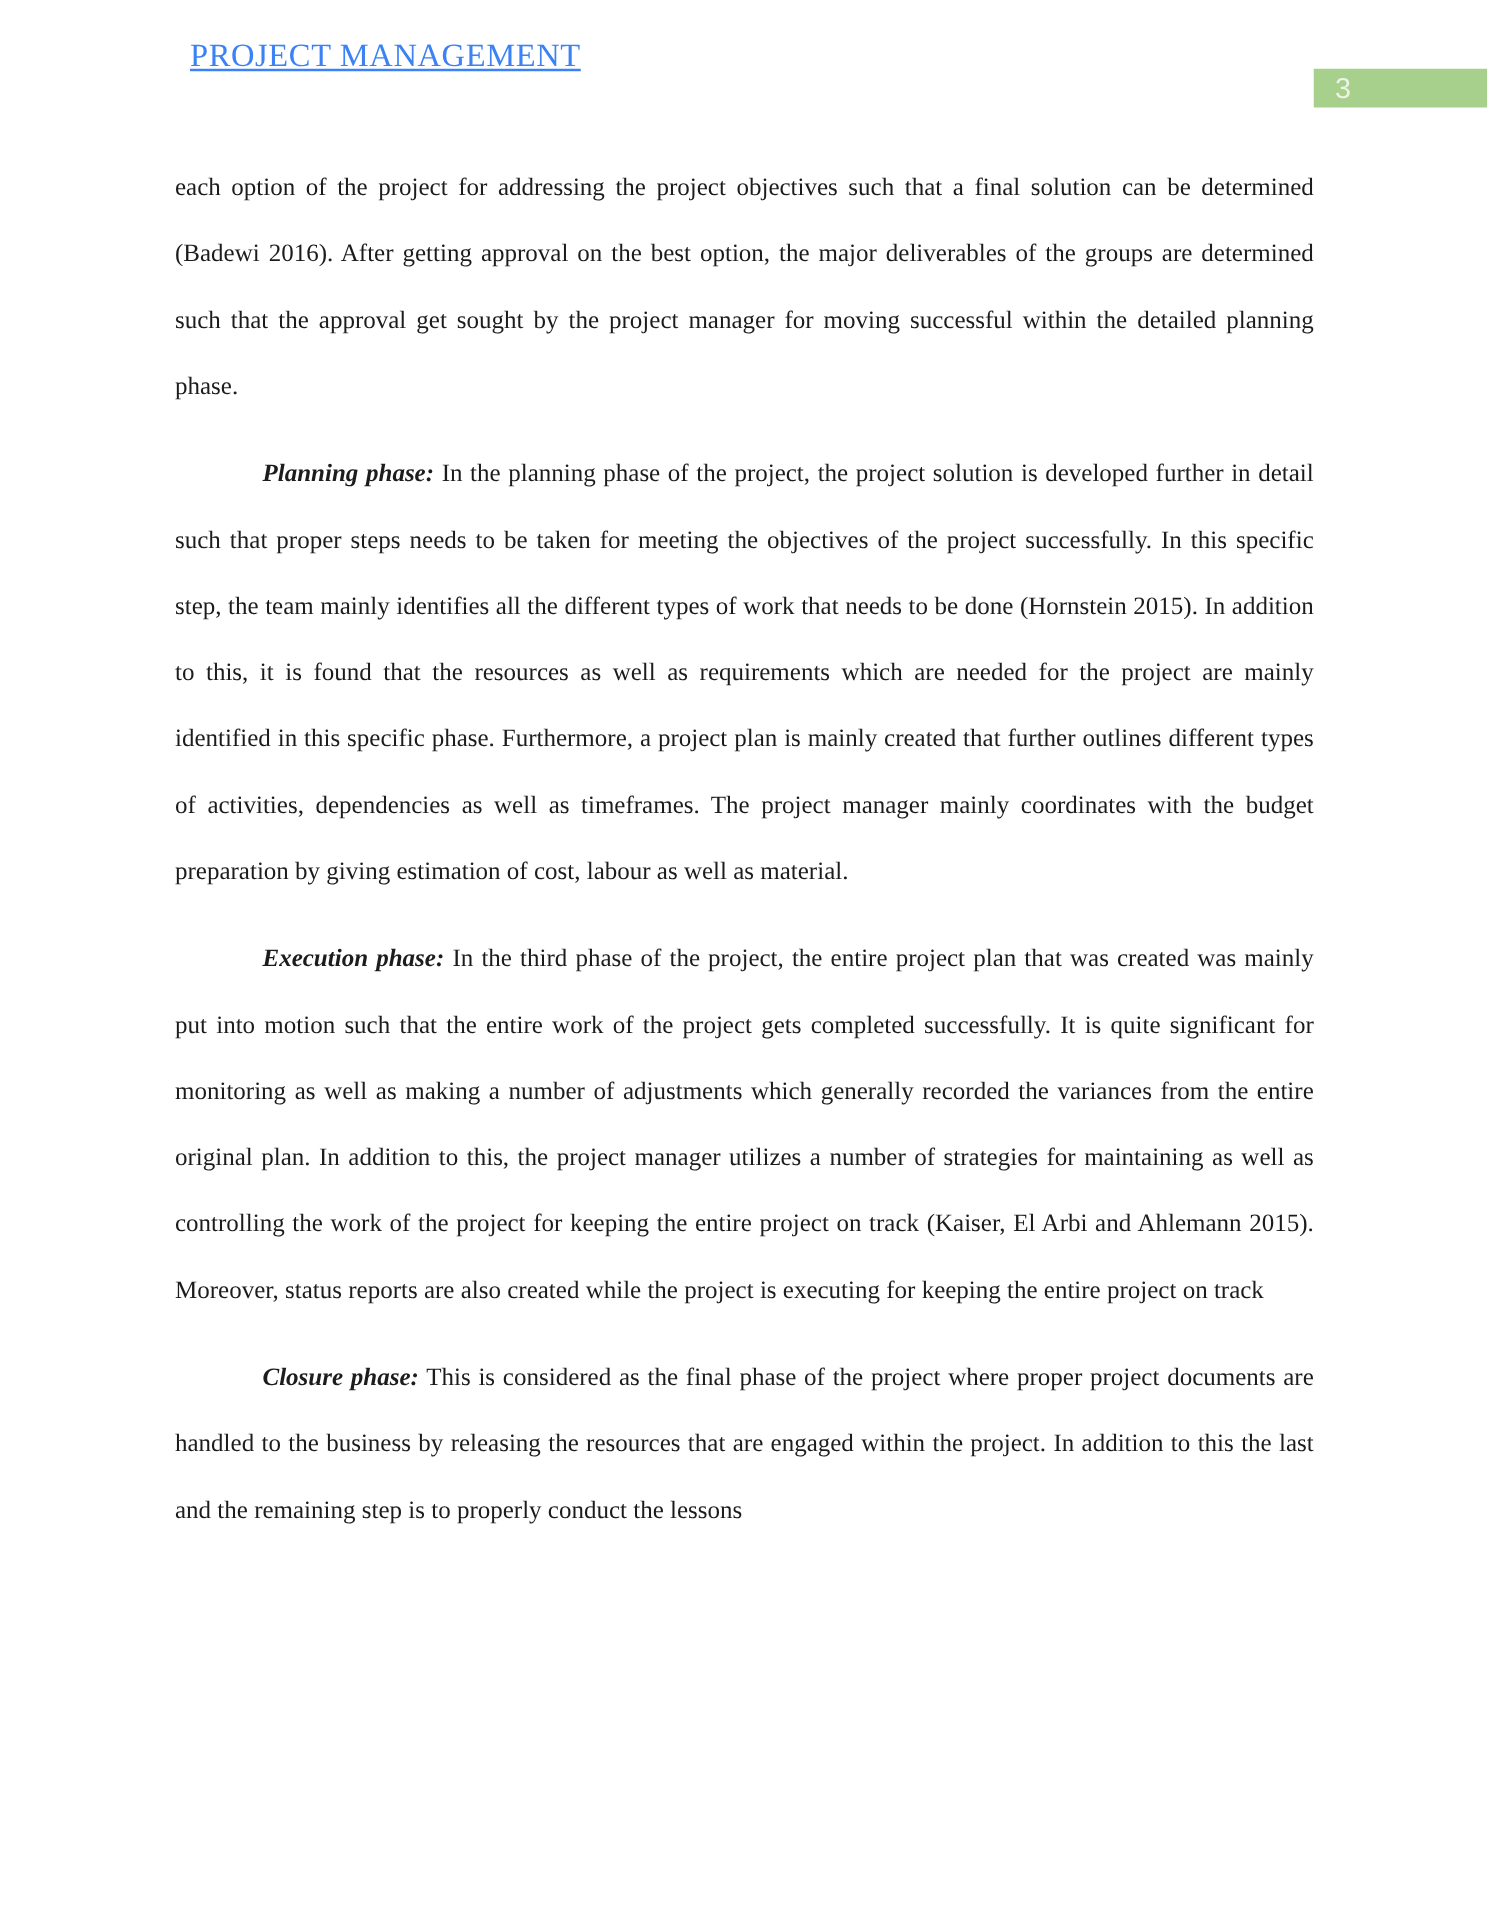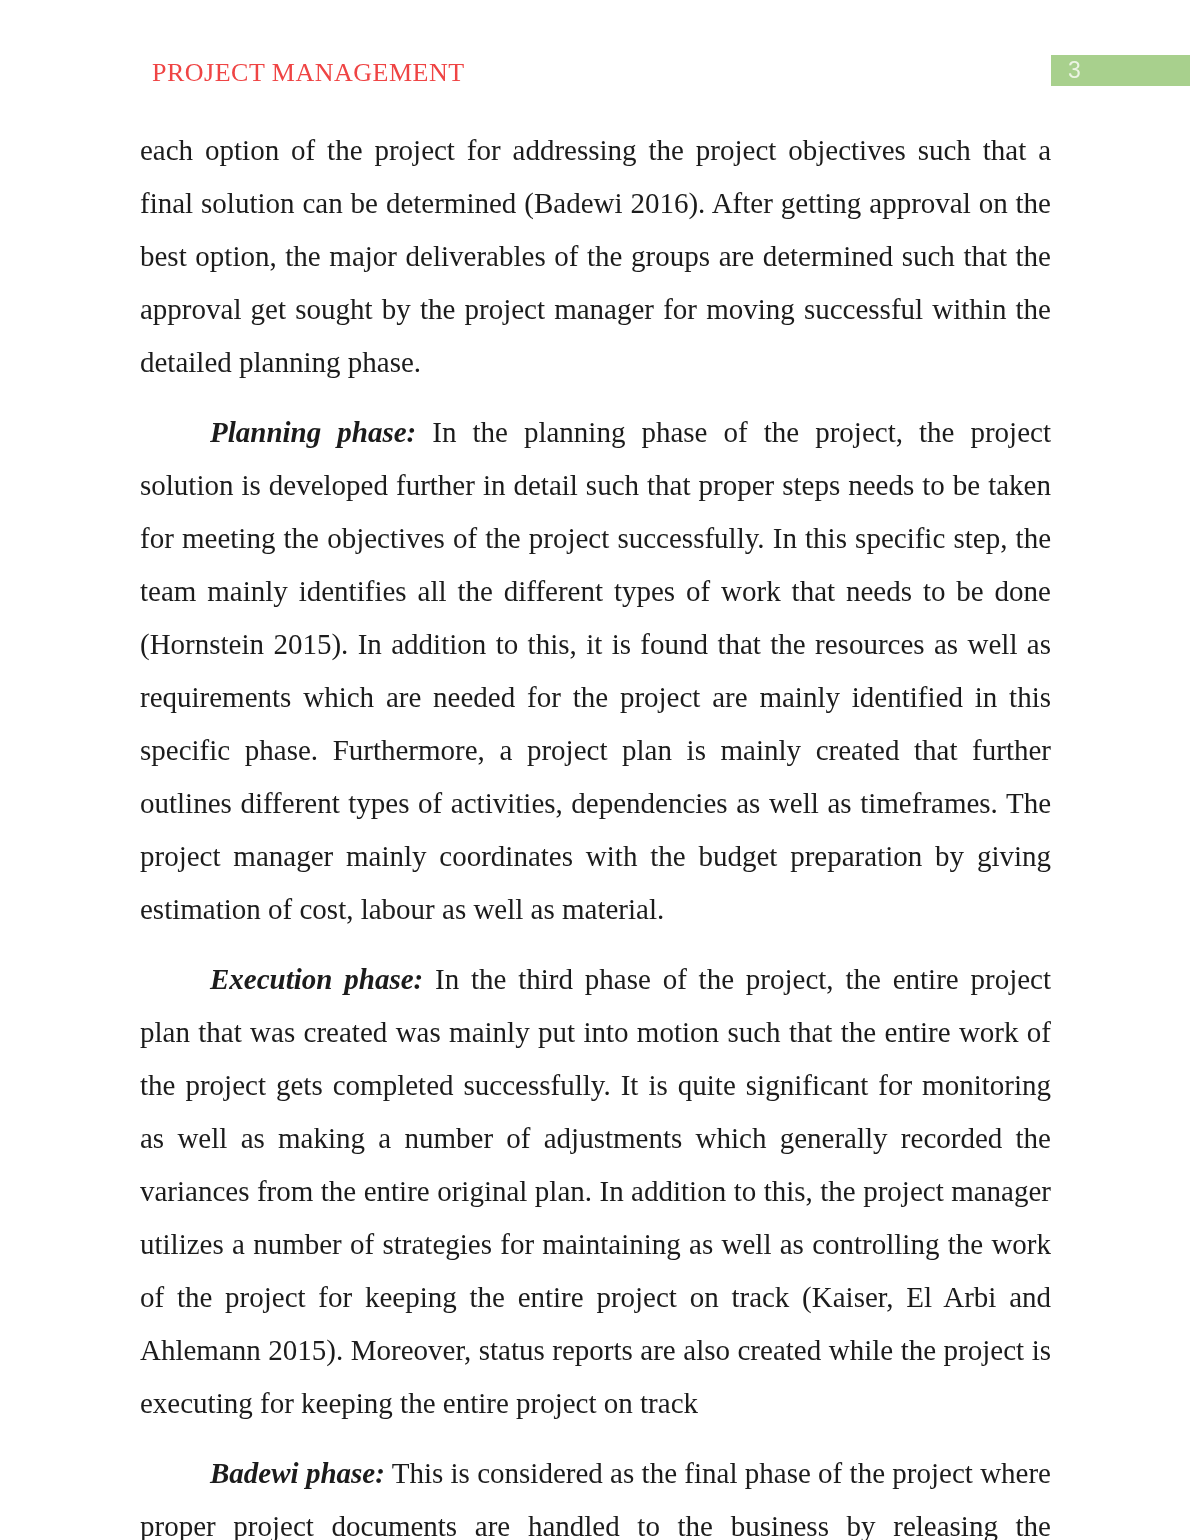--- a/index.html
+++ b/index.html
@@ -12,25 +12,26 @@
     width: 1190px;
     height: 1540px;
     background: #ffffff;
     overflow: hidden;
     font-family: "Liberation Serif", "DejaVu Serif", serif;
     color: #1c1c1c;
   }
   .running-head {
     position: absolute;
     left: 152px;
-    top: 58px;
+    top: 30px;
     font-size: 26px;
     letter-spacing: 0.5px;
-    color: #ef4444;
+    color: #3b82f6;
     white-space: nowrap;
+    text-decoration: underline;
   }
   .page-number-banner {
     position: absolute;
     top: 55px;
     right: 0;
     width: 139px;
     height: 31px;
     background: #a8d08d;
   }
   .page-number {
@@ -42,21 +43,21 @@
     color: #ecf4e4;
   }
   .doc-body {
     position: absolute;
     left: 140px;
     top: 124px;
     width: 911px;
   }
   .para {
     margin: 0 0 17px 0;
-    font-size: 29px;
+    font-size: 20px;
     line-height: 53px;
     text-align: justify;
     text-justify: inter-word;
     hyphens: none;
   }
   .para.indent {
     text-indent: 70px;
   }
   .para strong {
     font-weight: bold;
@@ -75,16 +76,16 @@
   </div>
 
   <div class="doc-body">
 
     <p class="para"><span>each option of the project for addressing the project objectives such that a final solution can be determined (Badewi 2016). After getting approval on the best option, the major deliverables of the groups are determined such that the approval get sought by the project manager for moving successful within the detailed planning phase.</span></p>
 
     <p class="para indent"><strong>Planning phase:</strong><span> In the planning phase of the project, the project solution is developed further in detail such that proper steps needs to be taken for meeting the objectives of the project successfully. In this specific step, the team mainly identifies all the different types of work that needs to be done (Hornstein 2015). In addition to this, it is found that the resources as well as requirements which are needed for the project are mainly identified in this specific phase. Furthermore, a project plan is mainly created that further outlines different types of activities, dependencies as well as timeframes. The project manager mainly coordinates with the budget preparation by giving estimation of cost, labour as well as material.</span></p>
 
     <p class="para indent"><strong>Execution phase:</strong><span> In the third phase of the project, the entire project plan that was created was mainly put into motion such that the entire work of the project gets completed successfully. It is quite significant for monitoring as well as making a number of adjustments which generally recorded the variances from the entire original plan. In addition to this, the project manager utilizes a number of strategies for maintaining as well as controlling the work of the project for keeping the entire project on track (Kaiser, El Arbi and Ahlemann 2015). Moreover, status reports are also created while the project is executing for keeping the entire project on track</span></p>
 
-    <p class="para indent"><strong>Badewi phase:</strong><span> This is considered as the final phase of the project where proper project documents are handled to the business by releasing the resources that are engaged within the project. In addition to this the last and the remaining step is to properly conduct the lessons</span></p>
+    <p class="para indent"><strong>Closure phase:</strong><span> This is considered as the final phase of the project where proper project documents are handled to the business by releasing the resources that are engaged within the project. In addition to this the last and the remaining step is to properly conduct the lessons</span></p>
 
   </div>
 </div>
 
 </body></html>

